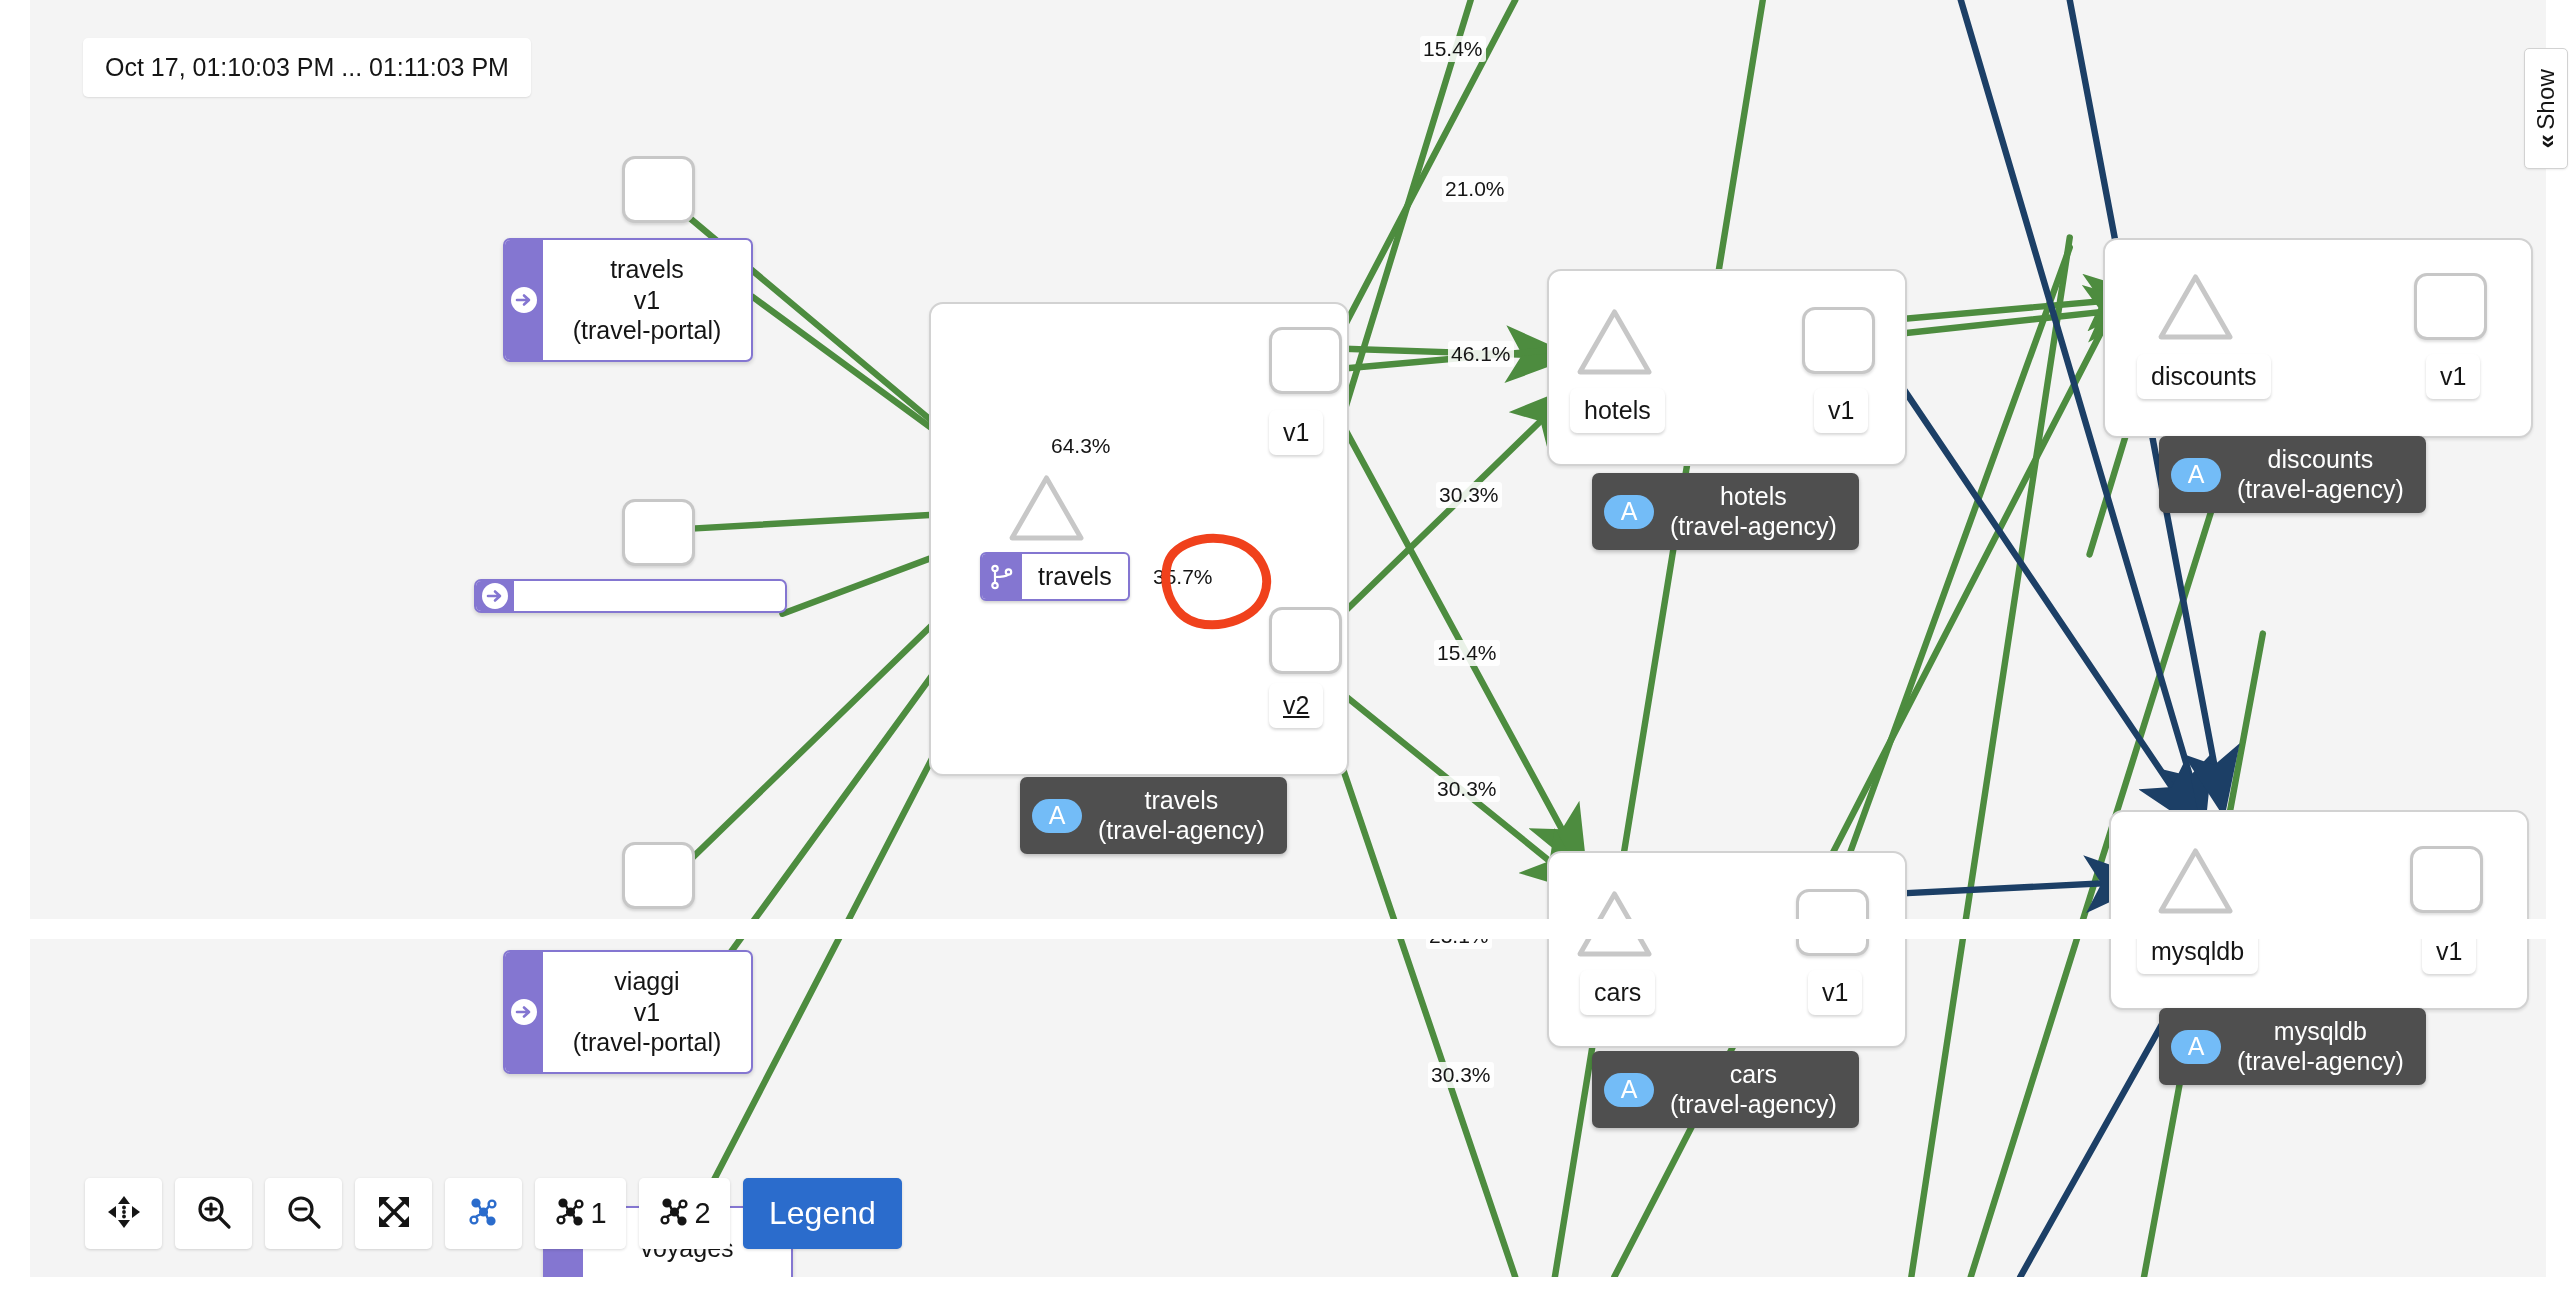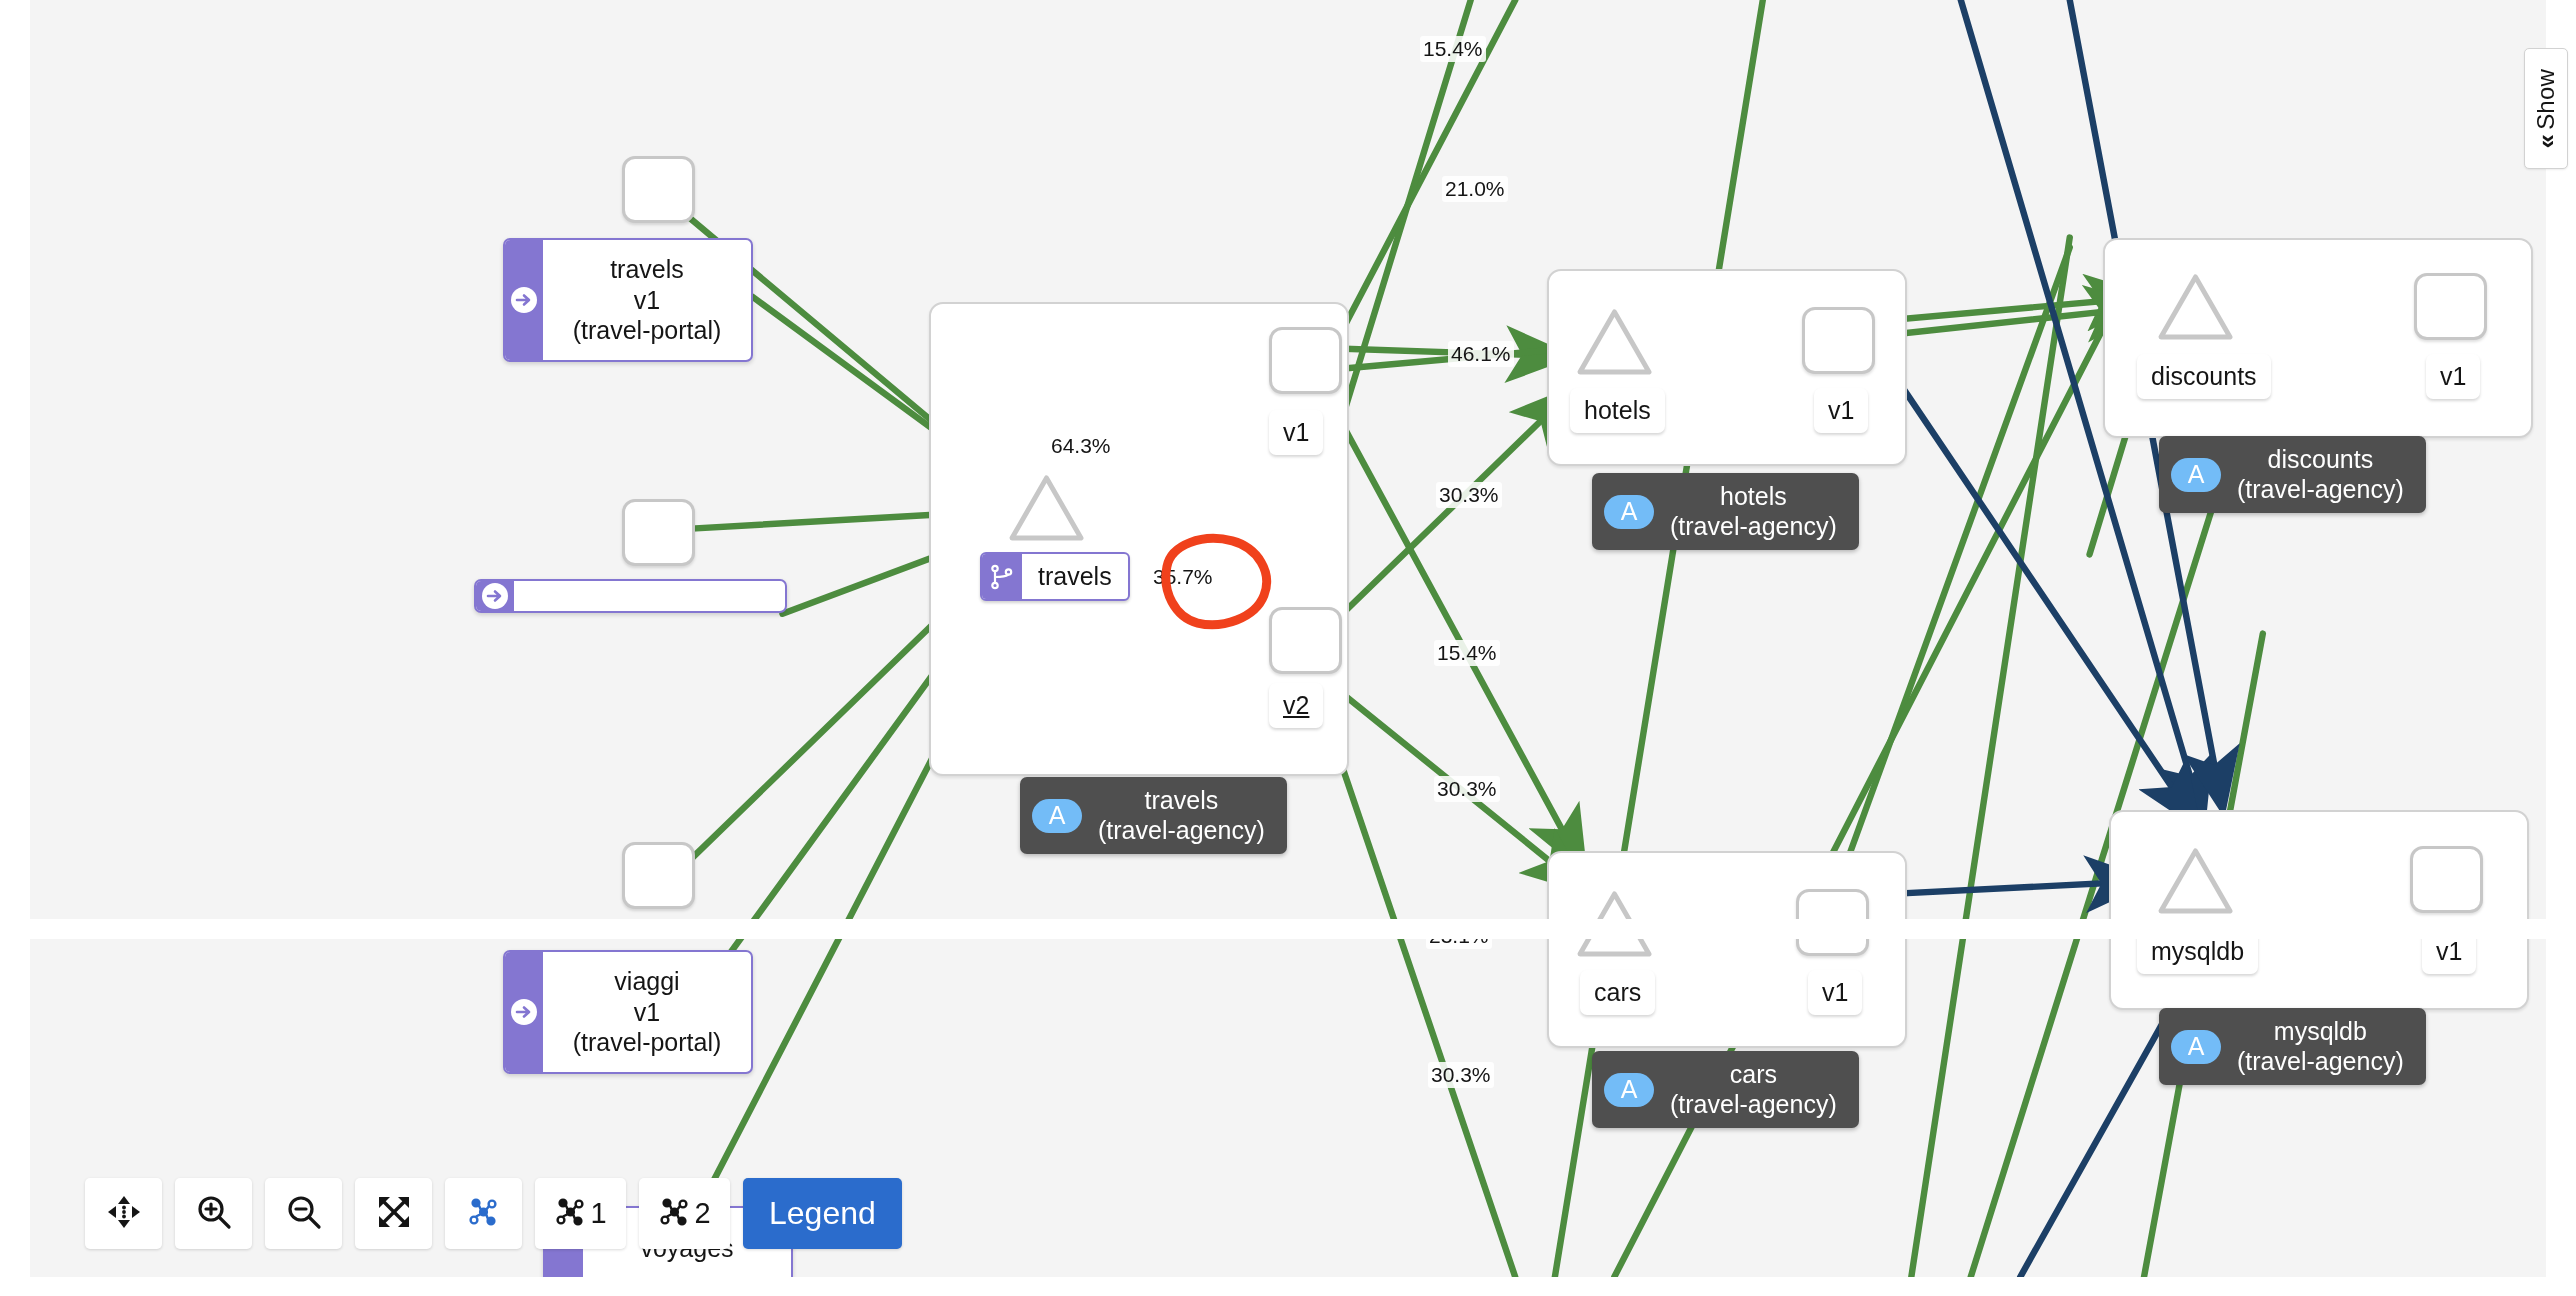--- a/index.html
+++ b/index.html
@@ -527,20 +527,21 @@
     <div id="voyages-node">
       <div class="accent"></div>
       <div class="body">voyages</div>
     </div>
 
     <svg id="annotation" width="139" height="104" viewBox="0 0 140 105">
       <path d="M26,38 C30,16 62,4 92,12 C118,19 133,44 124,67
                C115,90 82,101 57,95 C34,89 21,63 26,38 Z" fill="none" stroke="#f0411c" stroke-width="9" stroke-linecap="round"></path>
     </svg>
 
+    <div id="time-range">Oct 17, 01:10:03 PM ... 01:11:03 PM</div>
 
     <div id="toolbar">
       <div class="tb-btn">
         <span>
           <svg width="36" height="36" viewBox="0 0 36 36" fill="#151515">
             <path d="M18,2 L24,10 L12,10 Z"></path>
             <path d="M18,34 L12,26 L24,26 Z"></path>
             <path d="M2,18 L10,12 L10,24 Z"></path>
             <path d="M34,18 L26,24 L26,12 Z"></path>
             <circle cx="18" cy="13.5" r="1.9"></circle>

